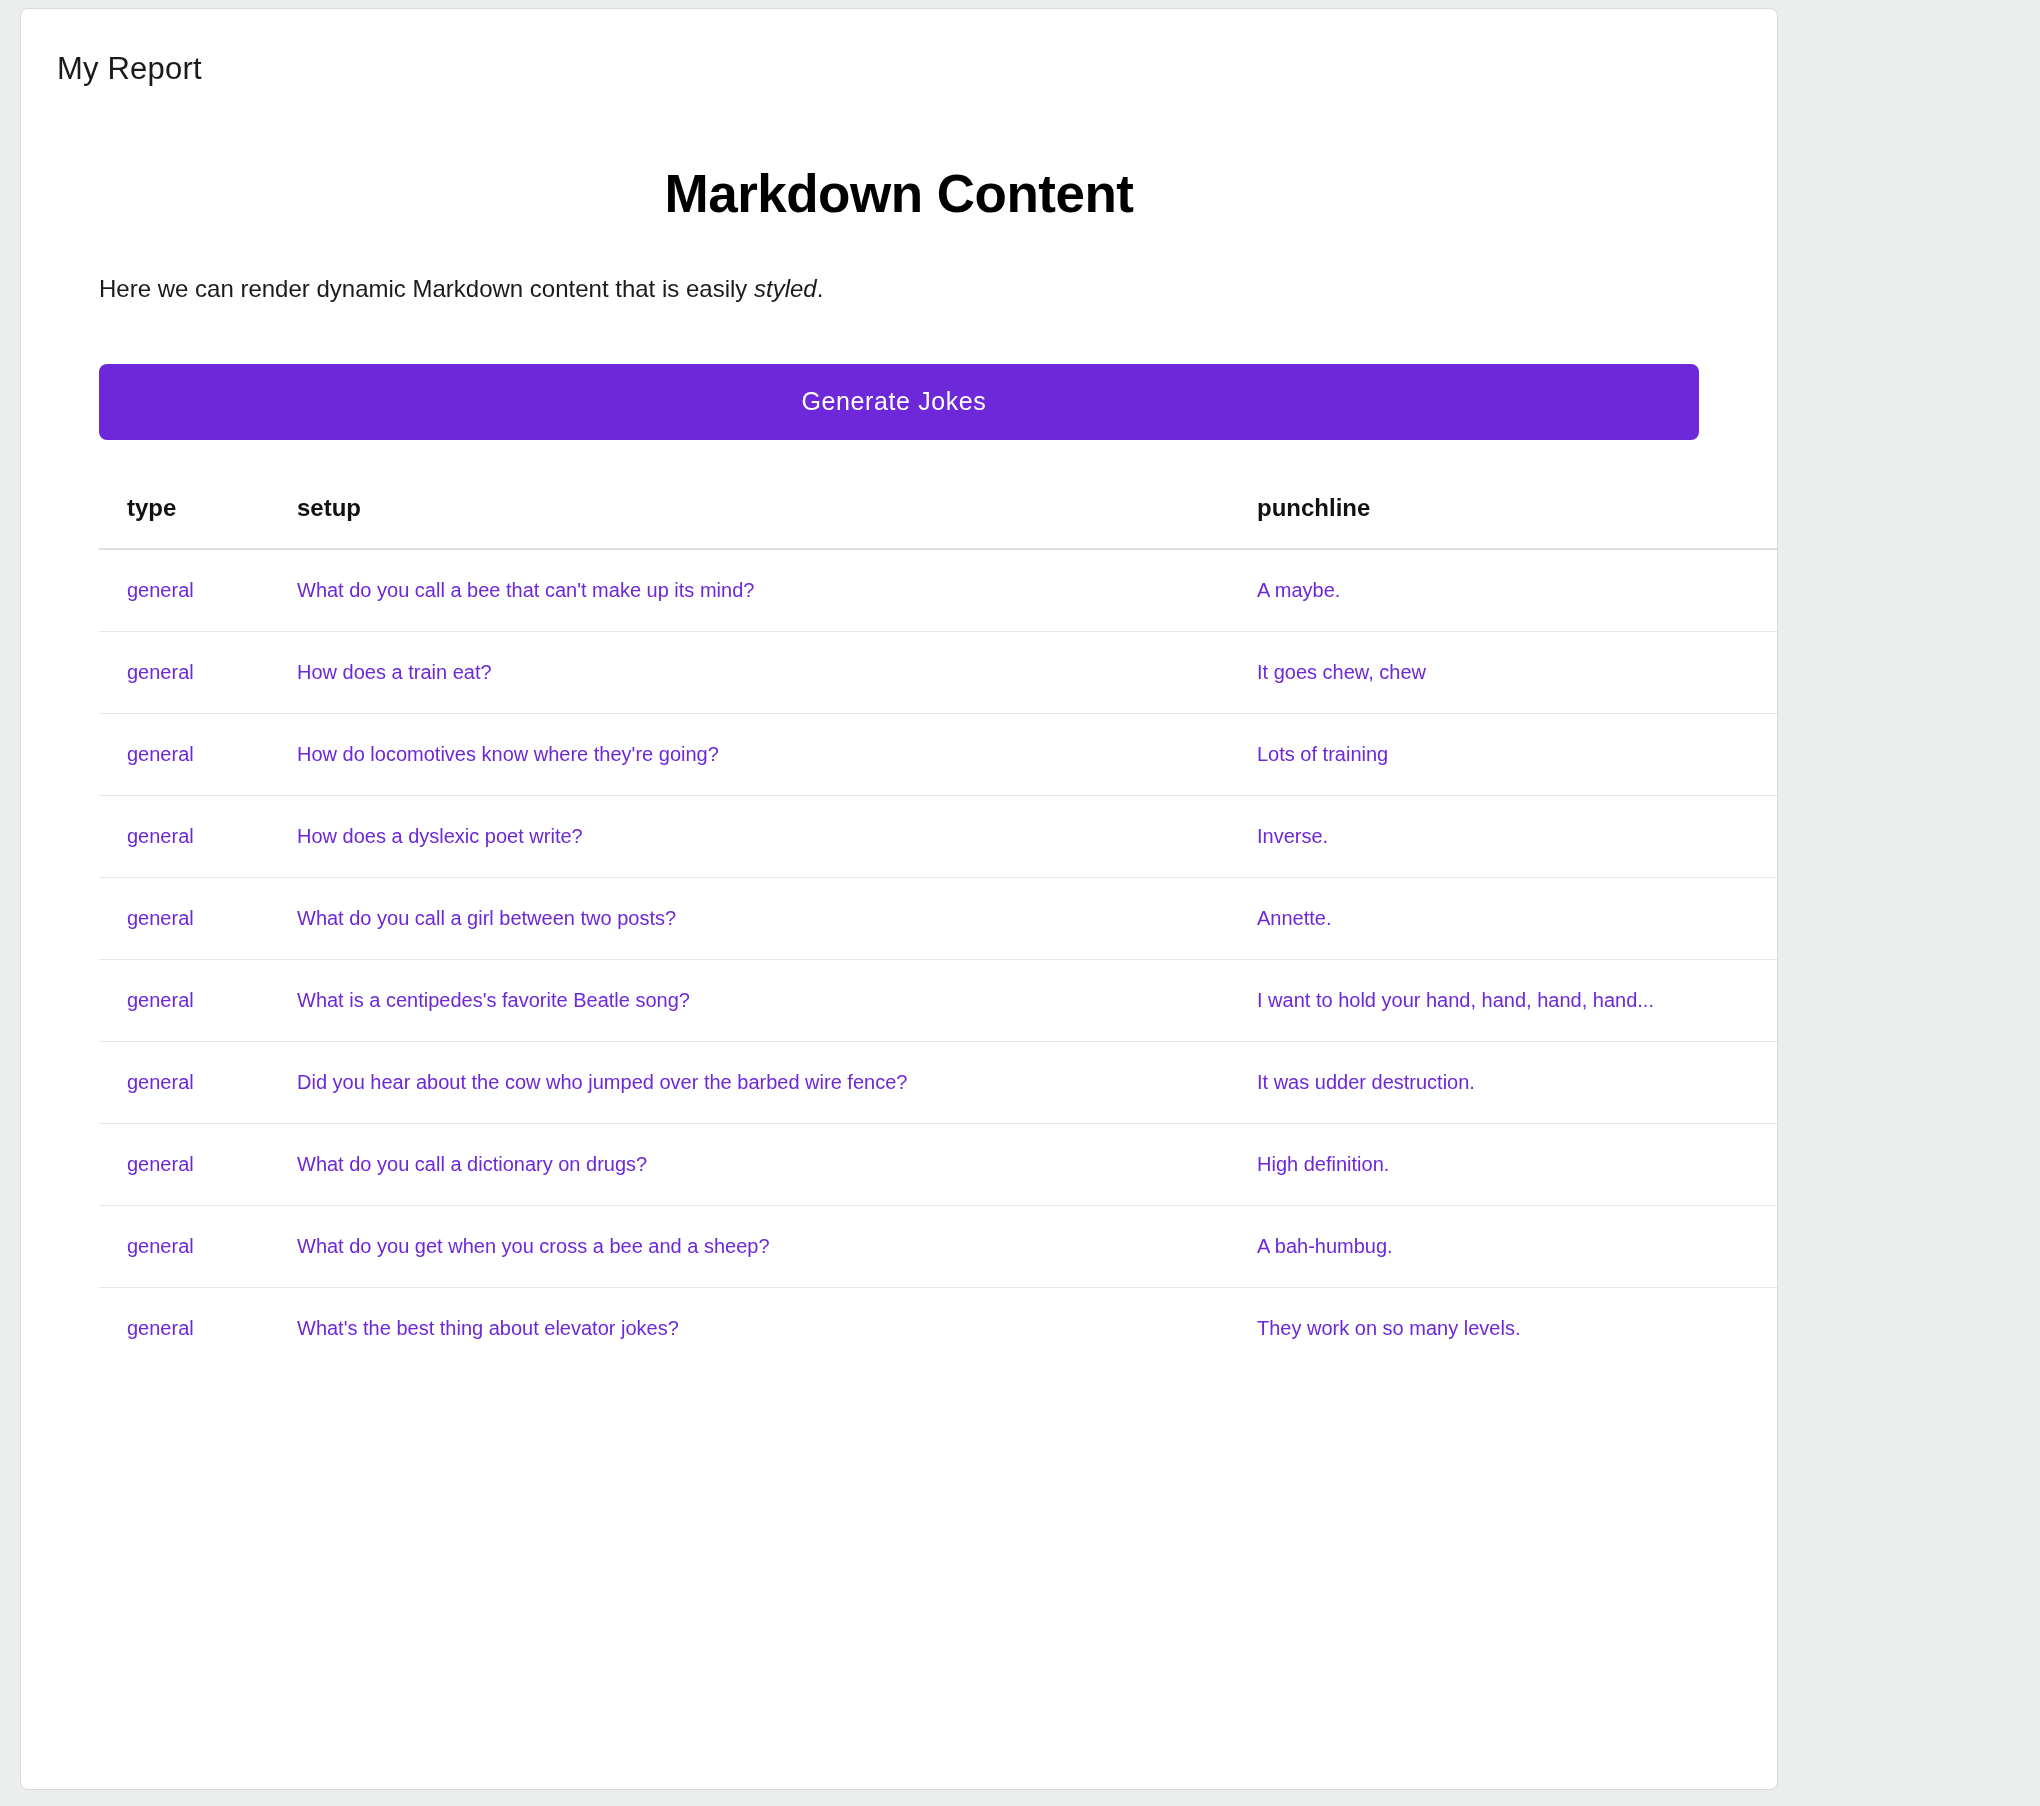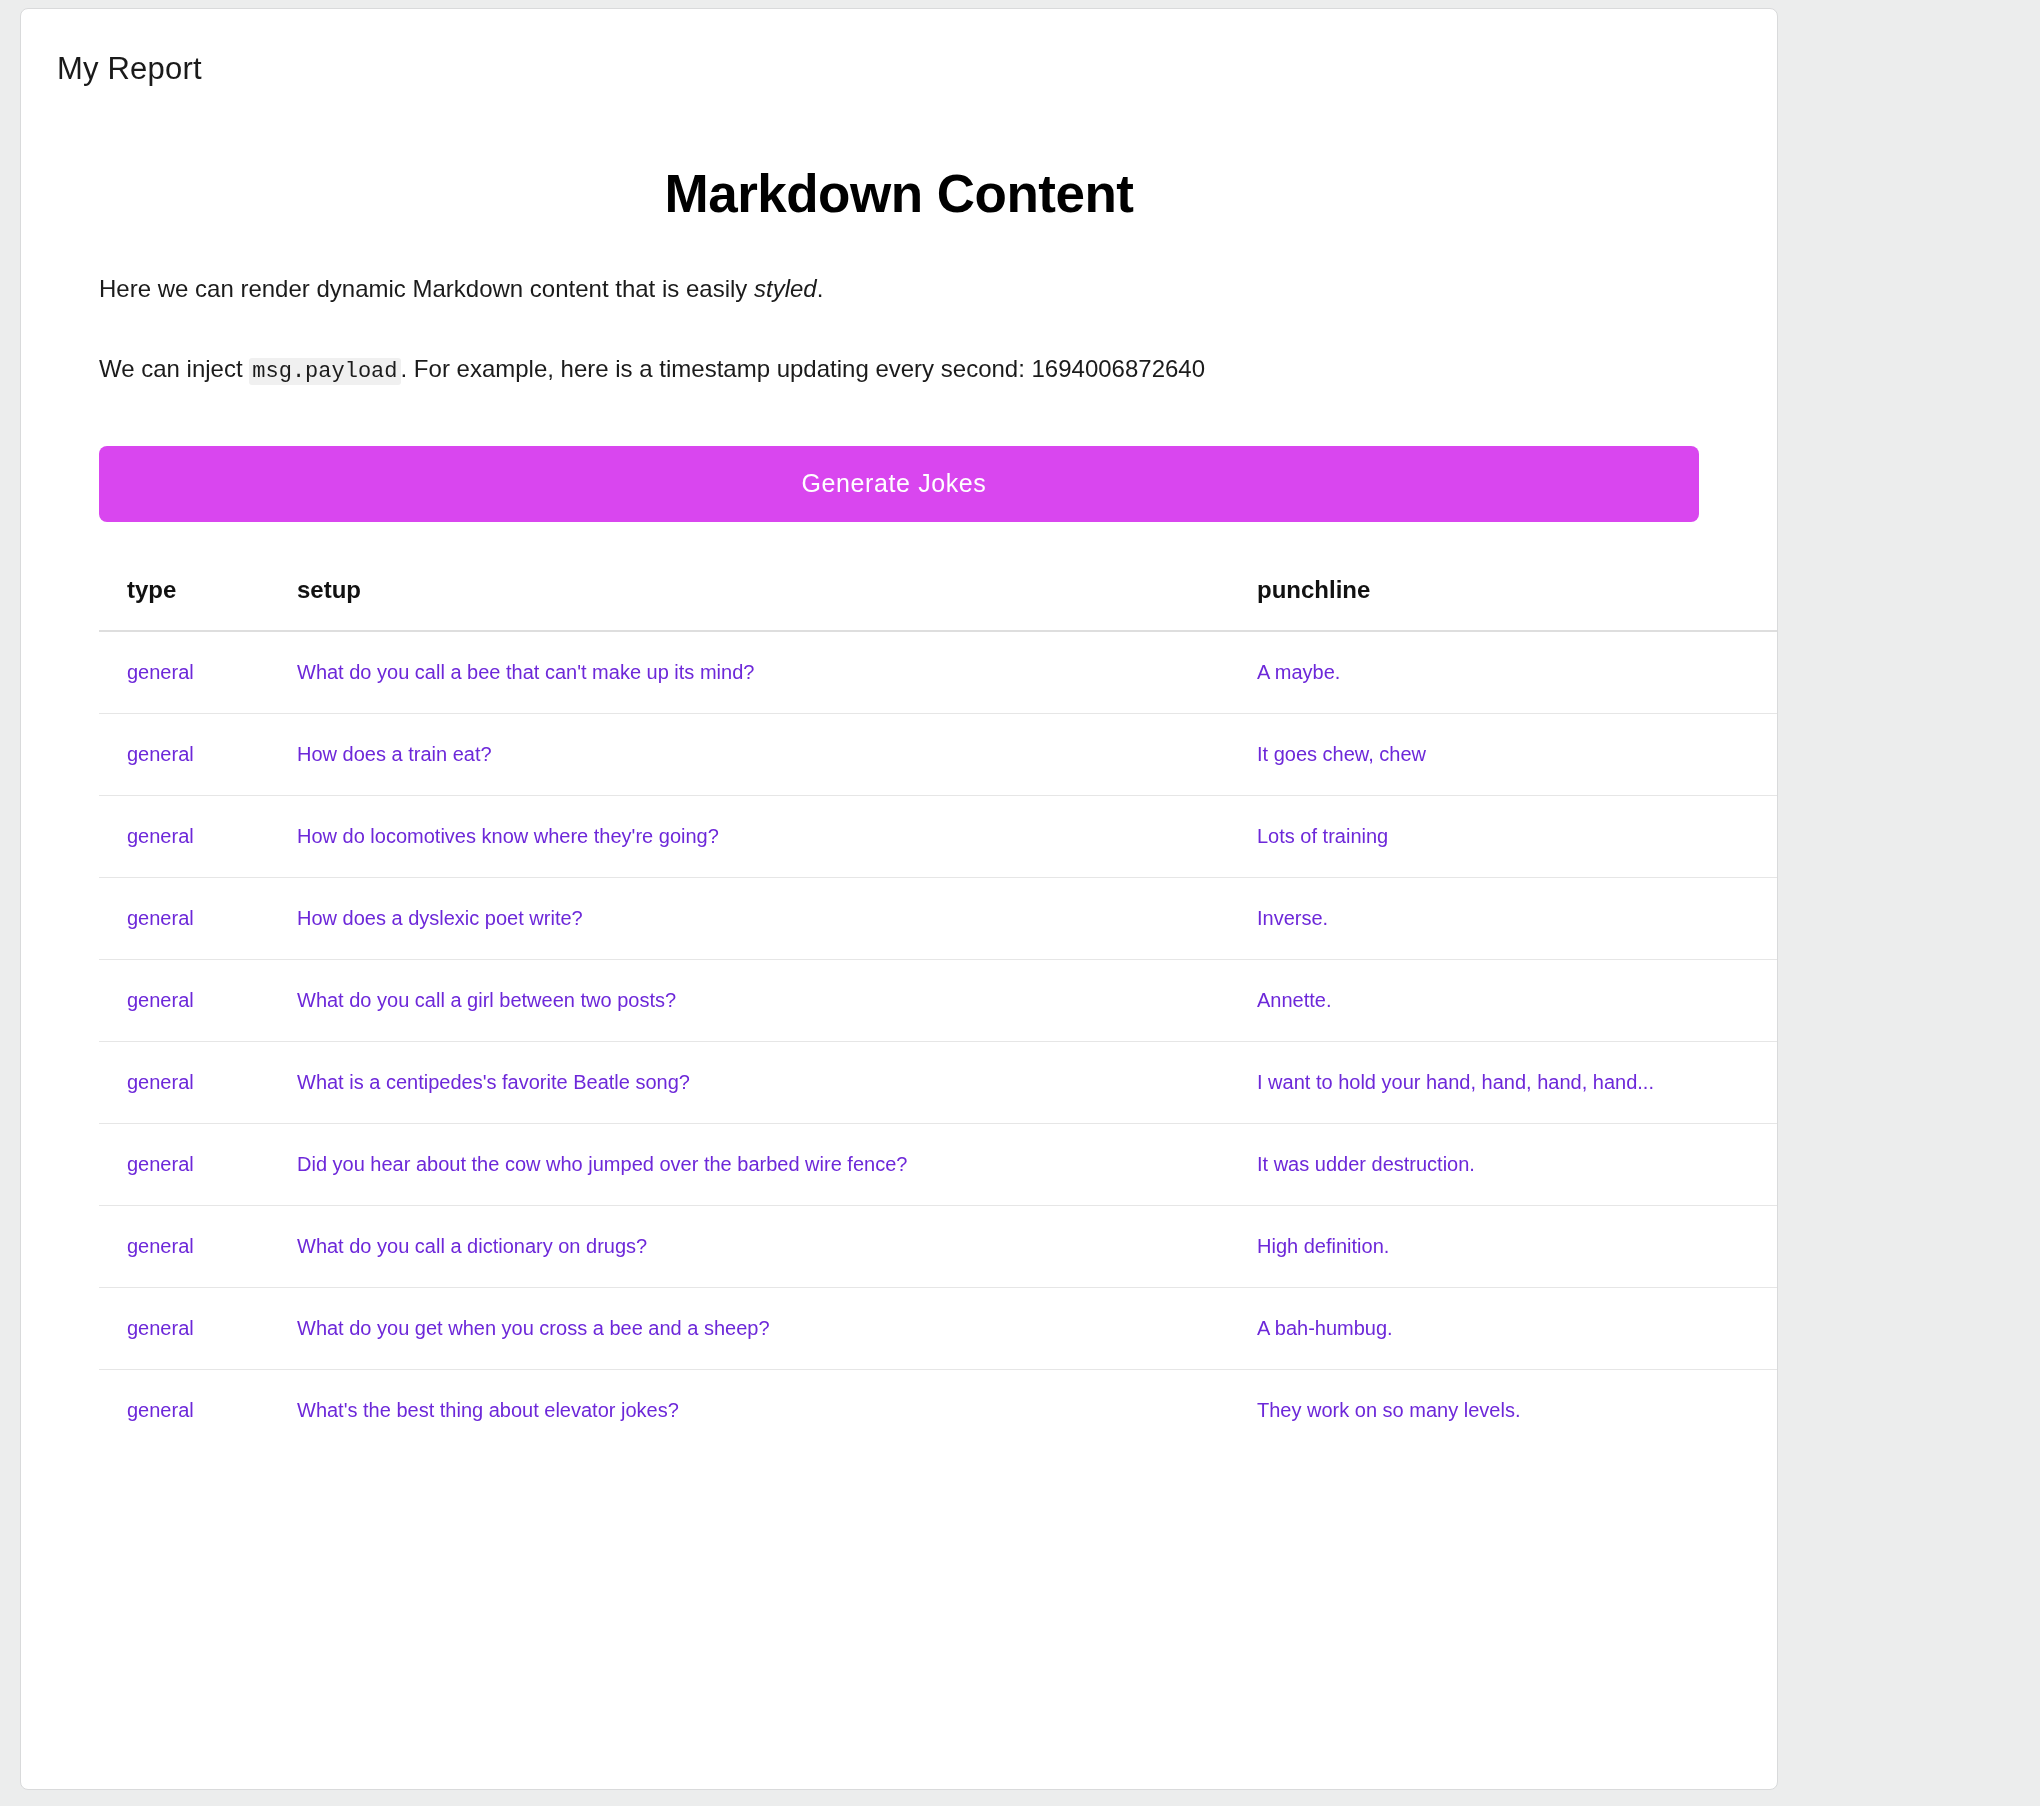--- a/index.html
+++ b/index.html
@@ -56,21 +56,21 @@
     font-family: "Liberation Mono", monospace;
     font-size: 22px;
     background: #f0f0f0;
     padding: 1px 3px;
     border-radius: 3px;
   }
   .btn-generate {
     display: block;
     width: 100%;
     margin-top: 58px;
-    background: #d946ef;
+    background: #6d28d9;
     color: #ffffff;
     border: none;
     border-radius: 8px;
     font-size: 25px;
     font-family: "Liberation Sans", sans-serif;
     letter-spacing: 0.6px;
     padding: 23px 10px 24px 0;
     cursor: pointer;
     text-align: center;
   }
@@ -111,21 +111,20 @@
 <div class="card">
 
   <div class="card-title">My Report</div>
 
   <div class="content">
 
     <h1 class="md-heading">Markdown Content</h1>
 
     <p class="md-para"><span>Here we can render dynamic Markdown content that is easily </span><em>styled</em><span>.</span></p>
 
-    <p class="md-para"><span>We can inject </span><code class="inline-code">msg.payload</code><span>. For example, here is a timestamp updating every second: </span><span>1694006872640</span></p>
 
     <button class="btn-generate">Generate Jokes</button>
 
     <table class="jokes">
       <thead>
         <tr>
           <th class="col-type">type</th>
           <th class="col-setup">setup</th>
           <th class="col-punch">punchline</th>
           <th class="col-id">id</th>

